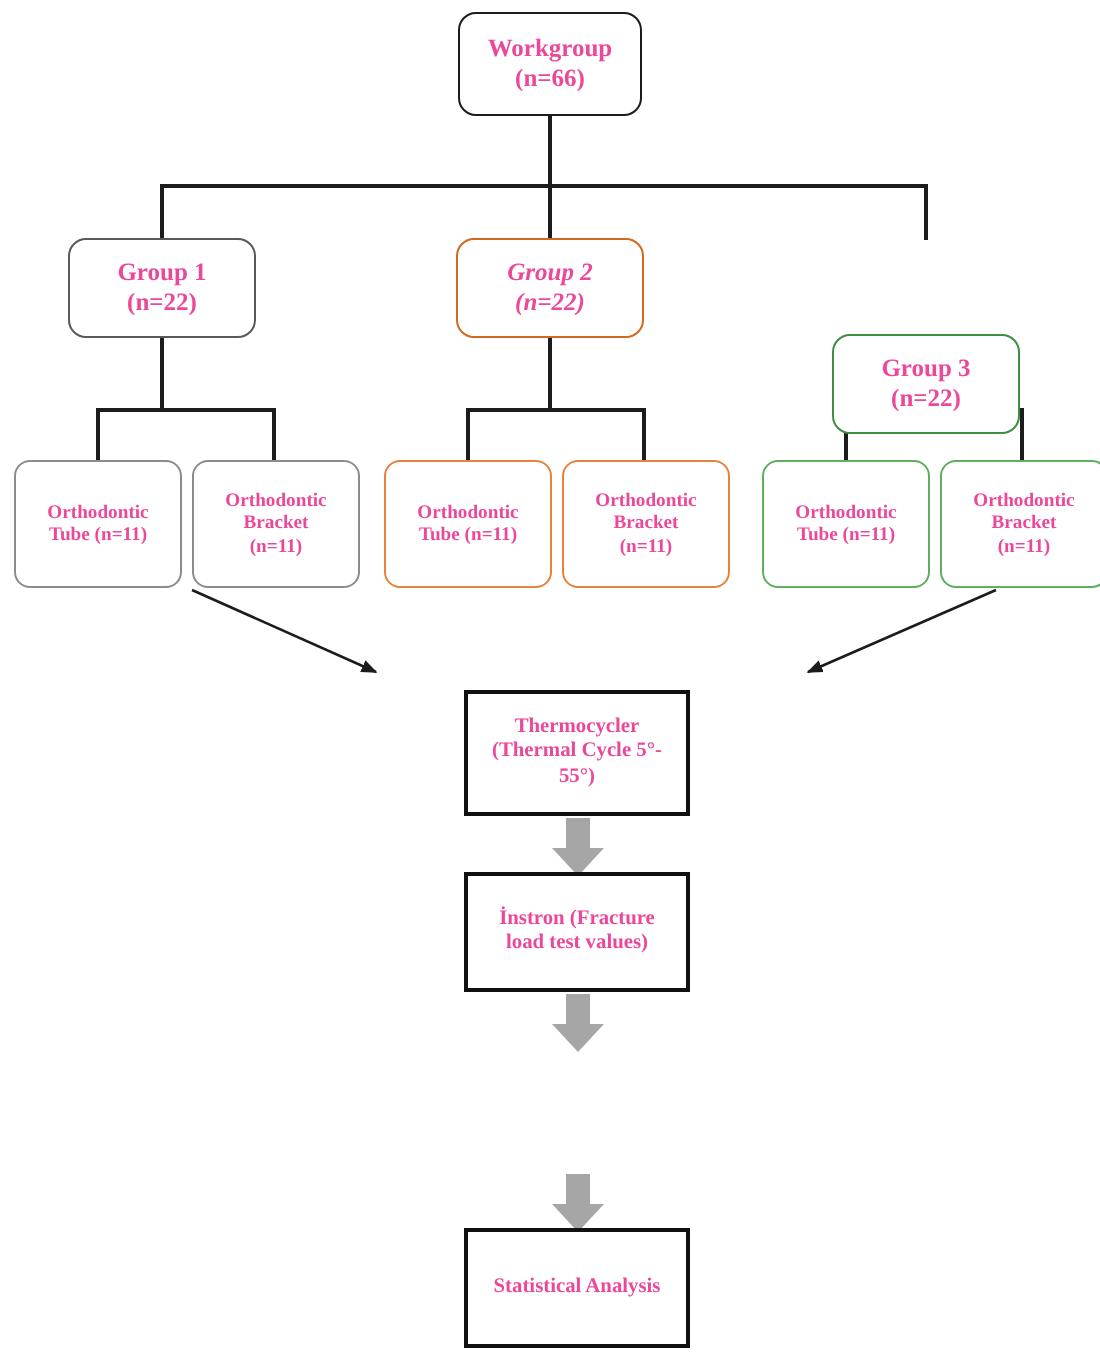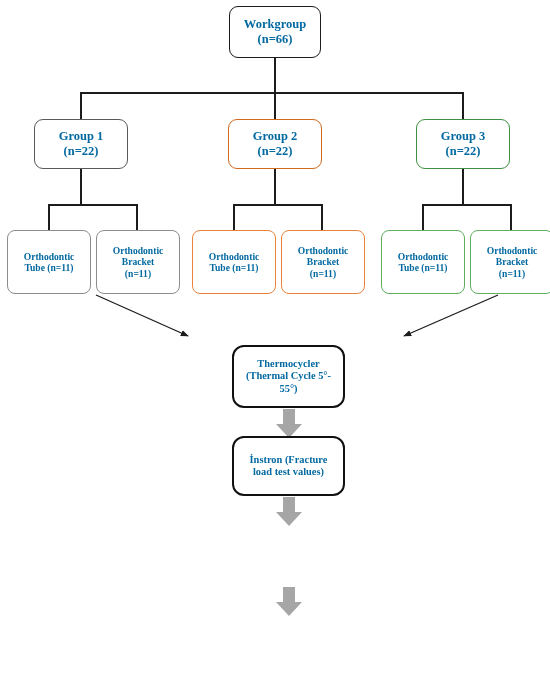--- a/index.html
+++ b/index.html
@@ -20,47 +20,47 @@
   .node {
     position: absolute;
     box-sizing: border-box;
     background: #ffffff;
     border-radius: 9px;
     display: flex;
     align-items: center;
     justify-content: center;
     text-align: center;
     font-weight: bold;
-    color: #0369a1;
+    color: #ec4899;
     line-height: 1.18;
     white-space: pre-line;
     z-index: 3;
   }
   .node.root {
     border: 1.6px solid #1c1c1c;
     font-size: 12.5px;
   }
   .node.group {
     border: 1.6px solid #595959;
     font-size: 12.5px;
   }
-  .node.group.orange { border-color: #D2691E; }
-  .node.group.green  { border-color: #3E8E41; }
+  .node.group.orange { border-color: #D2691E; font-style: italic; }
+  .node.group.green  { border-color: #3E8E41; margin-top: 48px; }
   .node.leaf {
     border: 1.5px solid #8c8c8c;
     font-size: 9.6px;
     border-radius: 8px;
     padding: 0 3px;
   }
   .node.leaf.orange { border-color: #E8823C; }
   .node.leaf.green  { border-color: #5FAE5F; }
   .node.process {
     border: 2.2px solid #111111;
     font-size: 10.4px;
-    border-radius: 12px;
+    border-radius: 0;
     padding: 0 6px;
   }
   .ln {
     position: absolute;
     background: #1c1c1c;
     z-index: 1;
   }
   .ln.h { height: 1.7px; }
   .ln.v { width: 1.7px; }
   .blockarrow {
@@ -155,14 +155,15 @@
 
   <svg class="blockarrow" style="left:274px; top:497px; width:30px; height:30px;" viewBox="0 0 30 30">
     <path d="M9,0 L21,0 L21,15 L28,15 L15,29 L2,15 L9,15 z" fill="#A6A6A6"></path>
   </svg>
 
 
   <svg class="blockarrow" style="left:274px; top:587px; width:30px; height:30px;" viewBox="0 0 30 30">
     <path d="M9,0 L21,0 L21,15 L28,15 L15,29 L2,15 L9,15 z" fill="#A6A6A6"></path>
   </svg>
 
+  <div class="node process" style="left:232px; top:614px; width:113px; height:60px;">Statistical Analysis</div>
 
 </div>
 
 </body></html>

